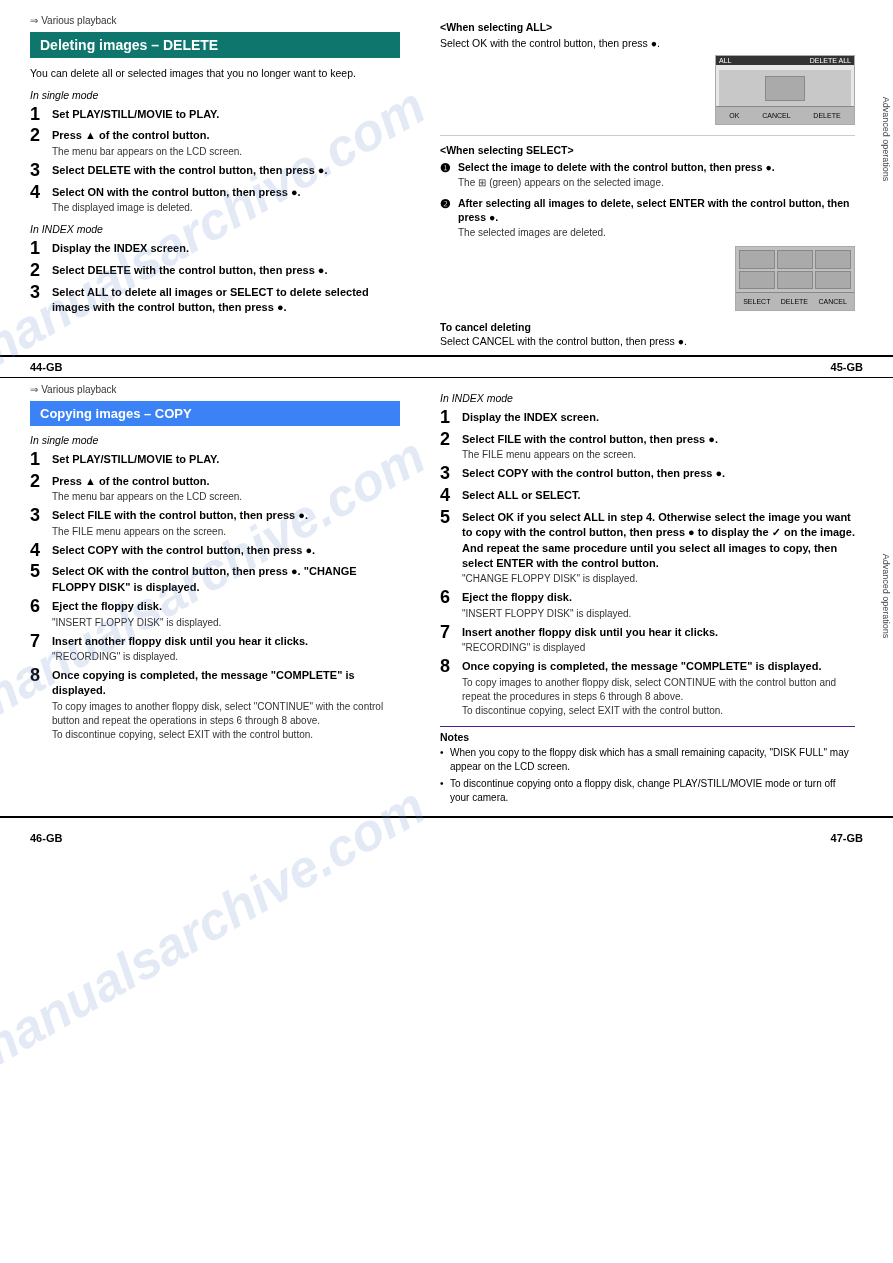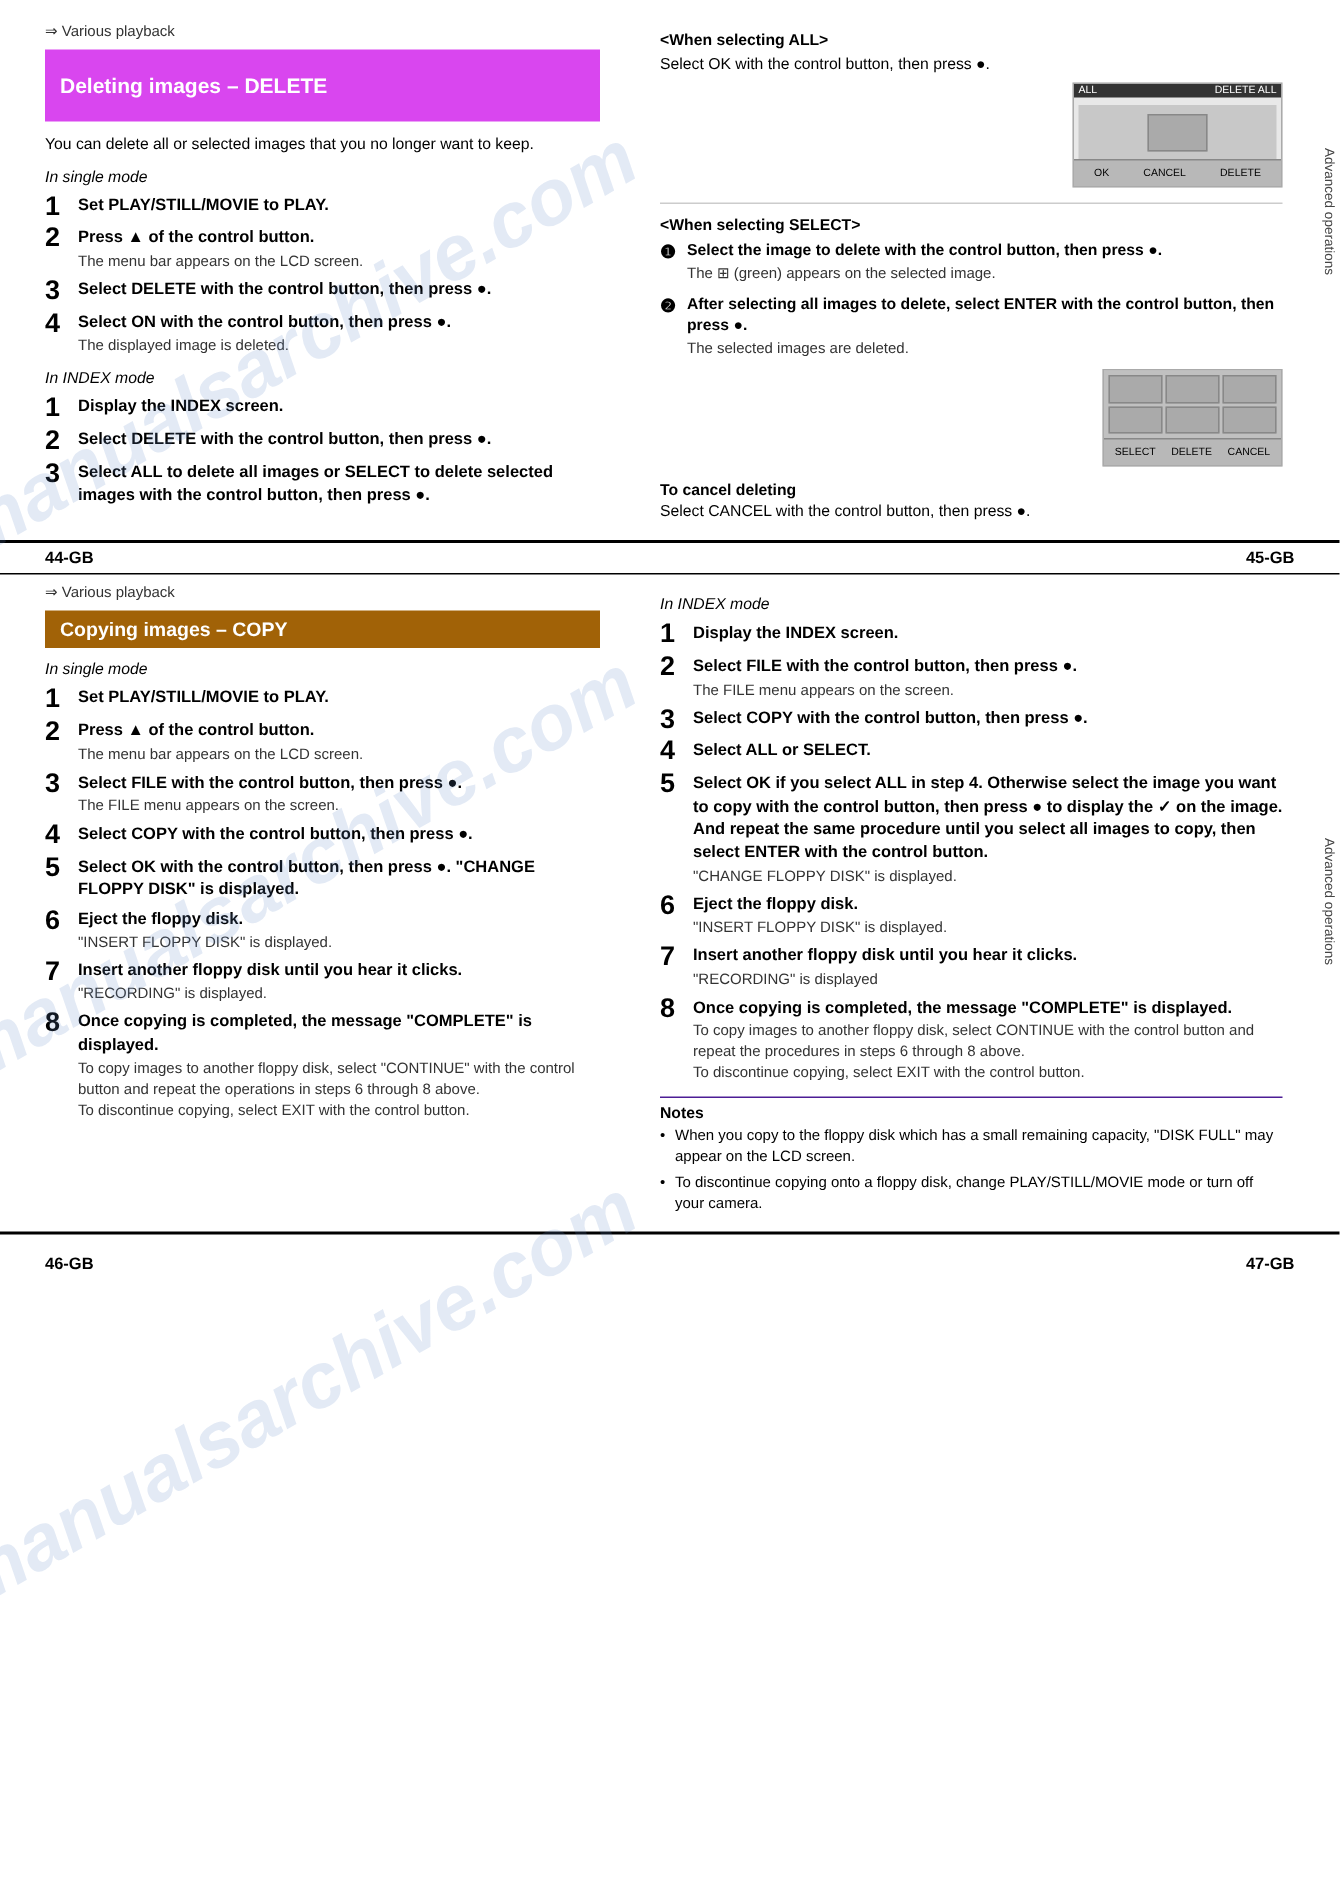--- a/index.html
+++ b/index.html
@@ -62,34 +62,34 @@
 
     
     .various-playback {
       font-size: 10px;
       color: #333;
       margin-bottom: 6px;
     }
 
     
     .title-bar-delete {
-      background: #d946ef;
-      padding: 16px 10px;
+      background: #0f766e;
+      padding: 5px 10px;
       margin-bottom: 8px;
       display: inline-block;
       width: 100%;
     }
     .title-bar-delete span {
       color: #fff;
       font-size: 14px;
       font-weight: bold;
       font-family: Arial, sans-serif;
     }
     .title-bar-copy {
-      background: #a16207;
+      background: #3b82f6;
       padding: 5px 10px;
       margin-bottom: 8px;
       display: inline-block;
       width: 100%;
     }
     .title-bar-copy span {
       color: #fff;
       font-size: 13px;
       font-weight: bold;
       font-family: Arial, sans-serif;

